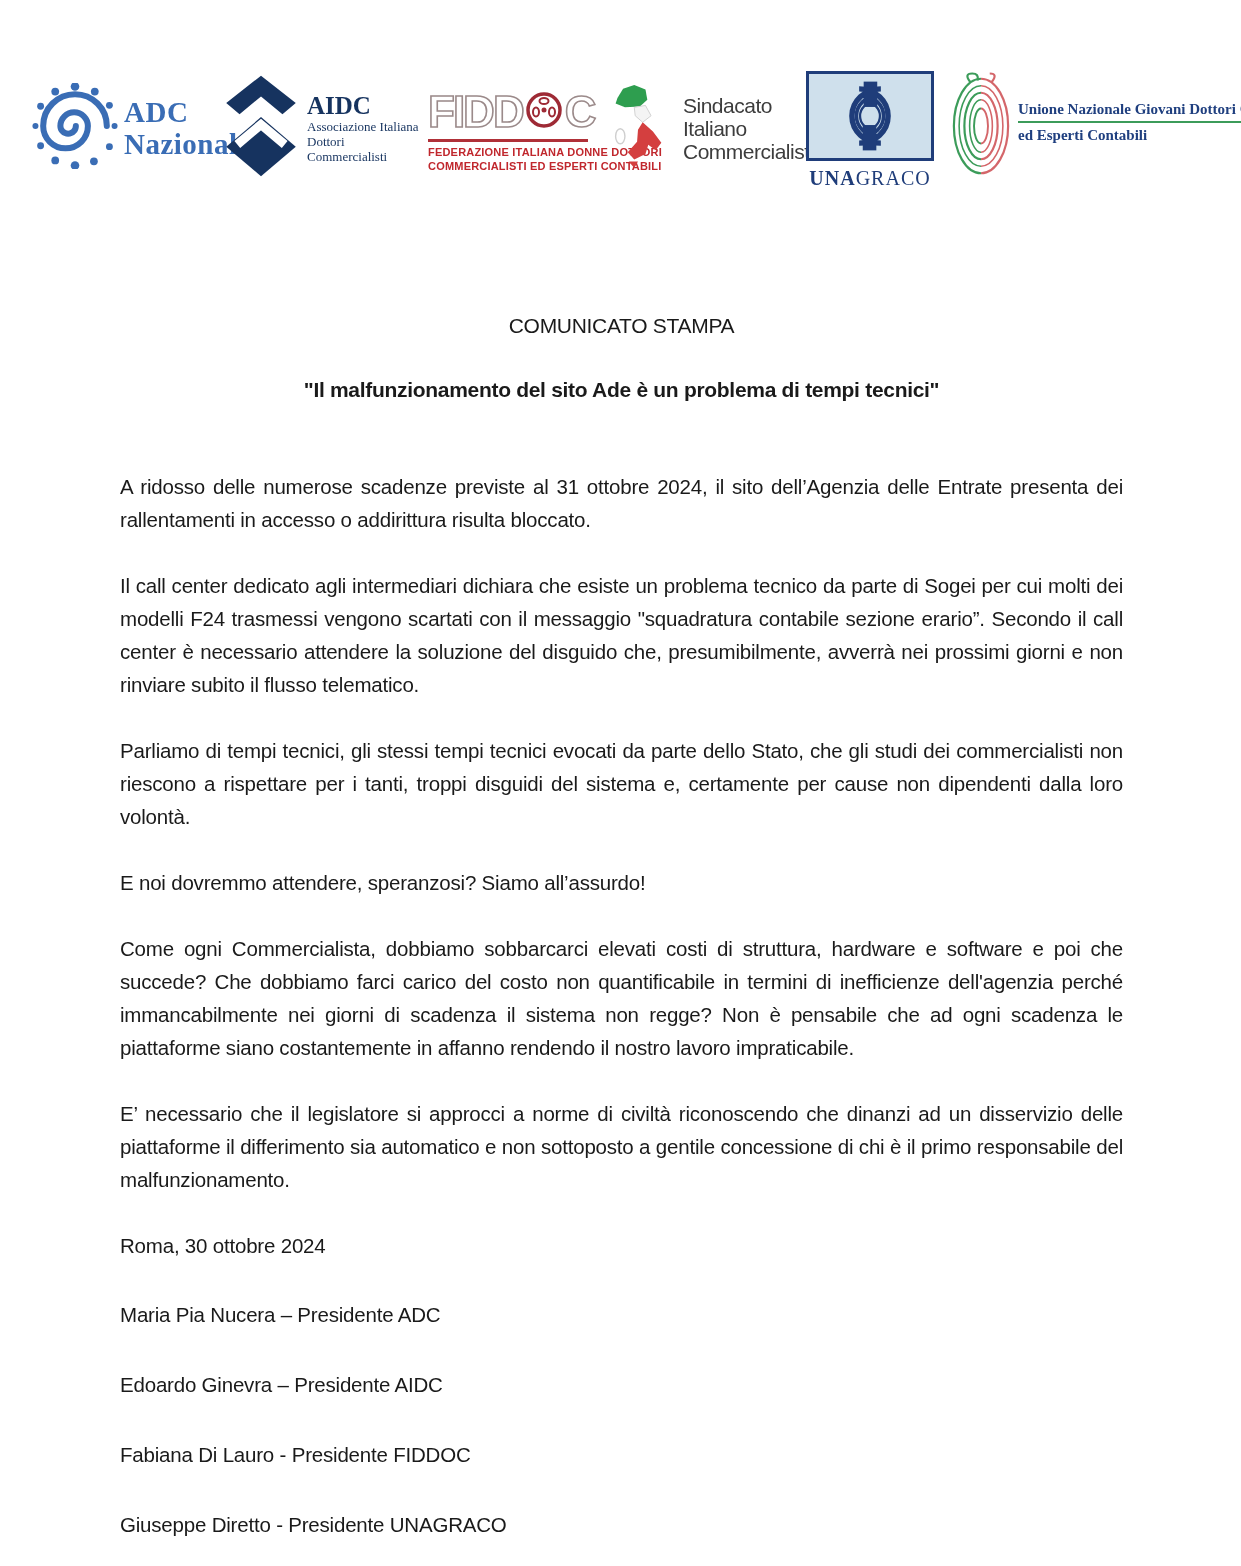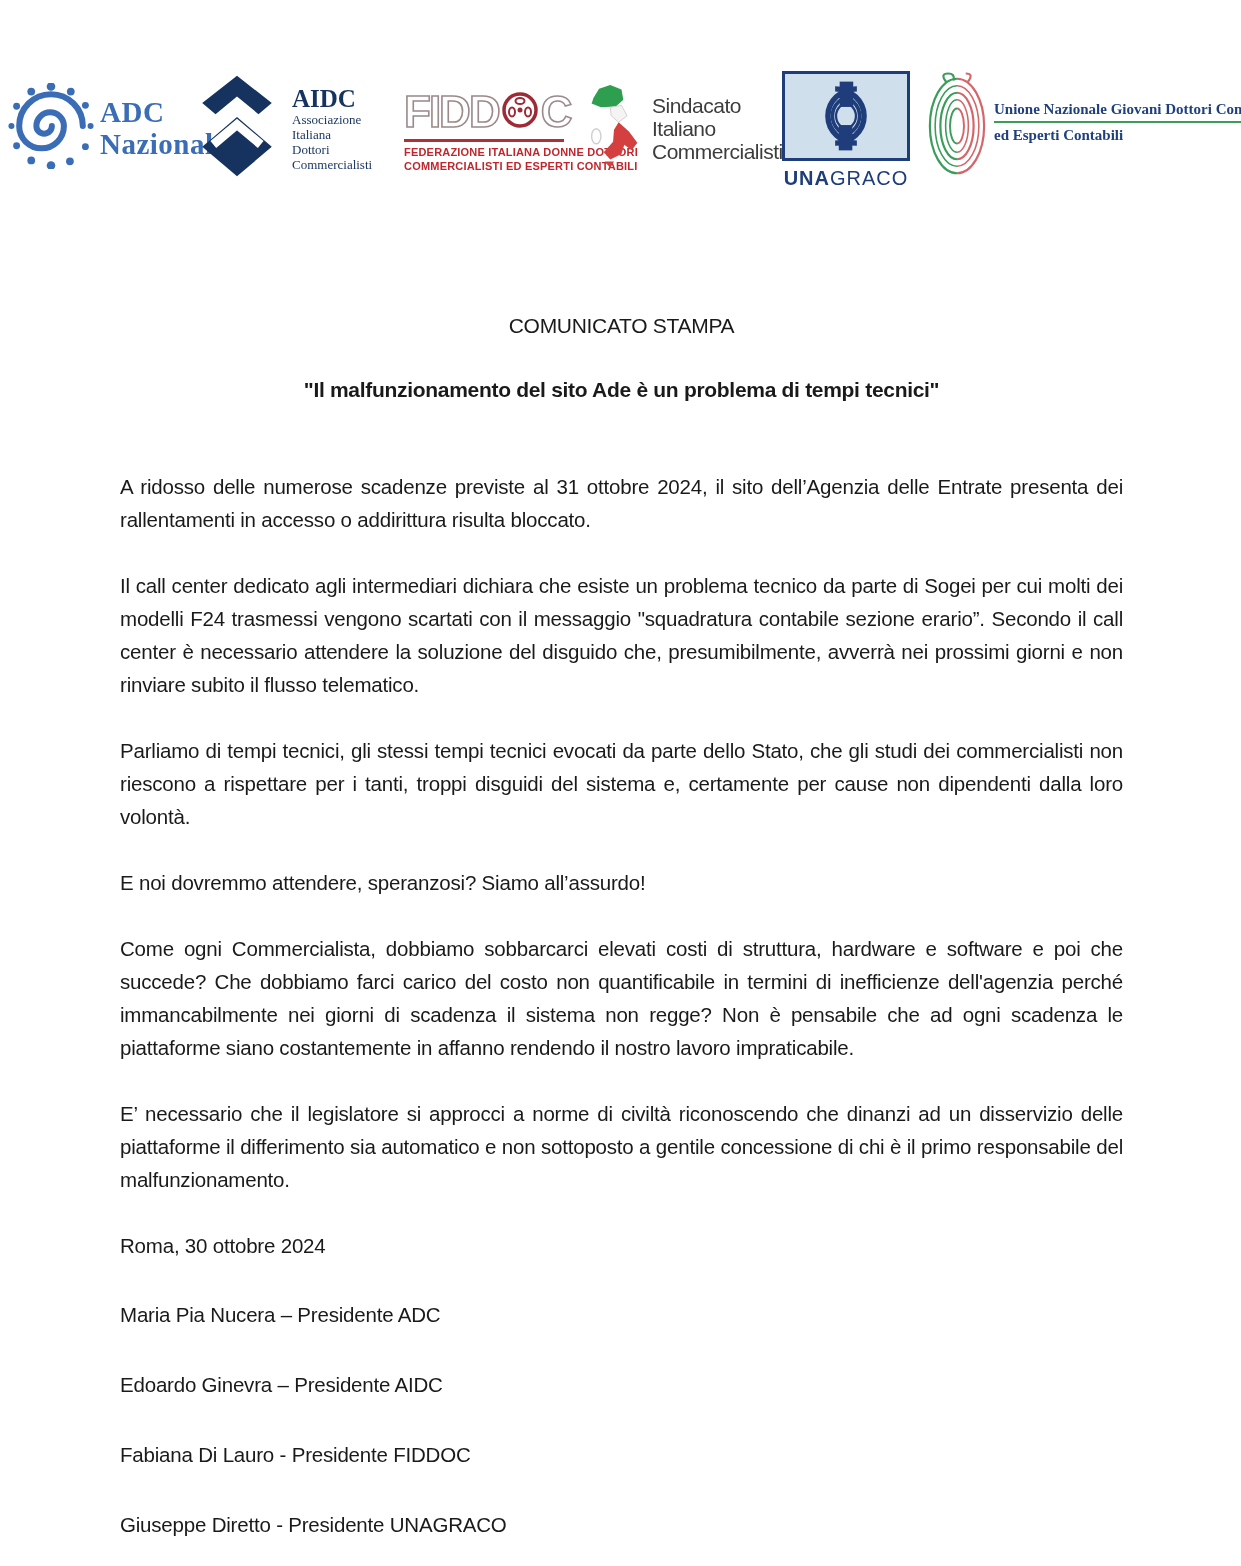--- a/index.html
+++ b/index.html
@@ -11,39 +11,39 @@
     background: #ffffff;
     font-family: "Liberation Sans", sans-serif;
     color: #1a1a1a;
     overflow: hidden;
   }
 
   
   .logo-band {
     display: flex;
     align-items: center;
-    padding: 60px 6px 0 8px;
+    padding: 60px 6px 0 32px;
     height: 196px;
     gap: 6px;
   }
   .logo { display: flex; align-items: center; flex-shrink: 0; }
 
   
   .logo-adc { width: 186px; gap: 6px; }
   .adc-text {
     font-family: "Liberation Serif", serif;
     color: #3a6db5;
     font-size: 29px;
     line-height: 32px;
     font-weight: 600;
     letter-spacing: 0.5px;
   }
 
   
-  .logo-aidc { width: 198px; gap: 18px; }
+  .logo-aidc { width: 198px; gap: 9px; }
   .aidc-textcol { display: flex; flex-direction: column; }
   .aidc-title {
     font-family: "Liberation Serif", serif;
     font-size: 25px; font-weight: bold; color: #16335f; line-height: 27px;
   }
   .aidc-sub {
     font-family: "Liberation Serif", serif;
     font-size: 13px; color: #16335f; line-height: 15px;
   }
 
@@ -60,40 +60,40 @@
     color: #ffffff;
     -webkit-text-stroke: 1.6px #9b8a8a;
   }
   .fiddoc-rule { height: 3px; background: #b03038; margin: 3px 0 3px 0; width: 160px; }
   .fiddoc-sub {
     color: #c0272d; font-weight: bold; font-size: 11px; line-height: 14px;
     letter-spacing: 0.2px; white-space: nowrap;
   }
 
   
-  .logo-sic { width: 192px; gap: 10px; padding-left: 8px; }
+  .logo-sic { width: 192px; gap: 17px; padding-left: 8px; }
   .sic-textcol { display: flex; flex-direction: column; }
   .sic-line {
     font-family: "Liberation Sans", sans-serif;
     font-size: 21px; line-height: 23px; color: #3d3d3d; font-weight: 400;
     letter-spacing: -0.5px;
   }
 
   
   .logo-unagraco { width: 140px; flex-direction: column; align-items: center; margin-top: 4px; }
   .unagraco-box {
     width: 128px; height: 90px;
     background: #cfe0ec;
     border: 3px solid #1f3d7a;
     display: flex; align-items: center; justify-content: center;
   }
   .unagraco-name {
     margin-top: 6px;
     font-size: 20px; color: #1f3d7a; letter-spacing: 1px;
-    font-family: Liberation Sans, sans-serif;
+    font-family: Liberation Serif, serif;
   }
   .unagraco-name .bold { font-weight: bold; }
 
   
   .logo-ungdcec { width: 344px; gap: 2px; align-items: center; }
   .ungdcec-textcol { display: flex; flex-direction: column; margin-top: -12px; }
   .ungdcec-line1 {
     font-family: "Liberation Serif", serif;
     font-size: 15px; font-weight: bold; color: #1f3f7f;
     border-bottom: 2px solid #3c9c5a;

